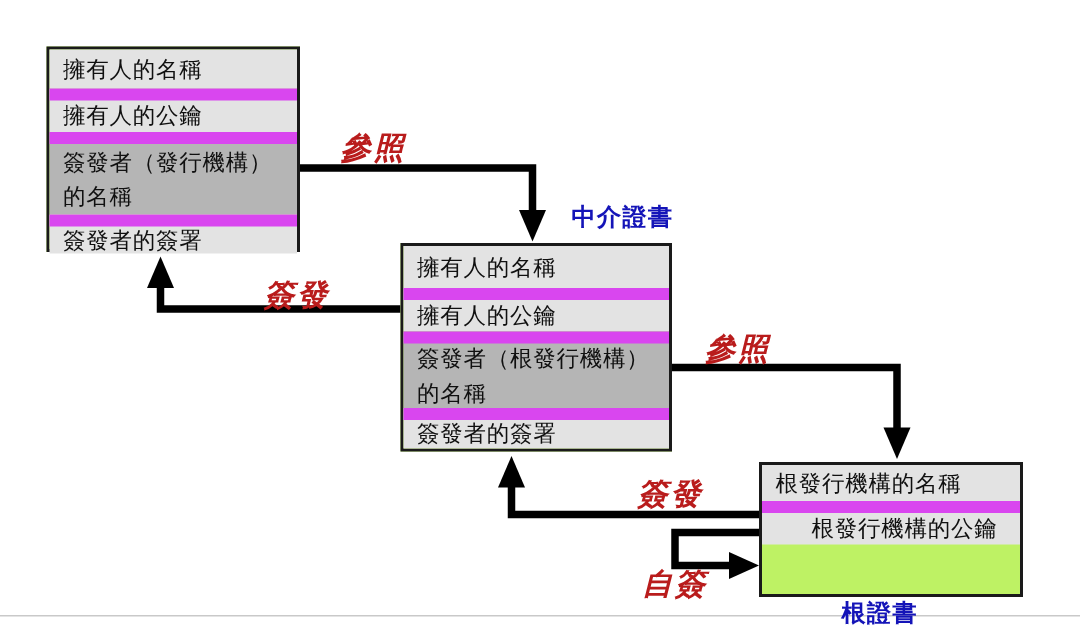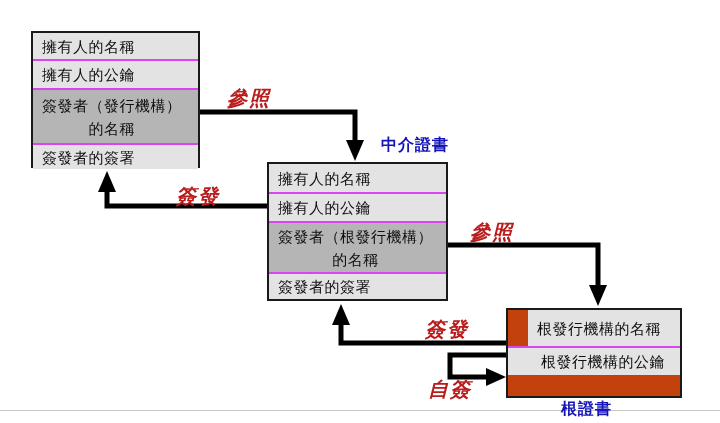--- a/index.html
+++ b/index.html
@@ -21,31 +21,30 @@
     top: 0;
     width: 720px;
     height: 423px;
     z-index: 1;
   }
   .cert-box {
     position: absolute;
     z-index: 2;
     box-sizing: border-box;
     border: 2px solid #1a1a1a;
-    background: #c2410c;
-    text-align: center;
+    background: #bef264;
   }
   .cert-row {
     box-sizing: border-box;
     display: flex;
     align-items: center;
     padding-left: 9px;
     padding-right: 4px;
     background: #e3e3e3;
-    border-top: 2px solid #d946ef;
+    border-top: 8px solid #d946ef;
     font-size: 15px;
     line-height: 23px;
     color: #101010;
     letter-spacing: 0.5px;
   }
   .cert-row.first { border-top: none; }
   .cert-row.dark { background: #b5b5b5; }
   .cert-row .row-label { white-space: pre-line; }
   .box-title {
     position: absolute;
@@ -83,21 +82,21 @@
   #box-end-entity   .r3 { height: 55px; }
   #box-end-entity   .r4 { height: 26px; }
 
   #box-intermediate { left: 267px; top: 162px; width: 181px; height: 139px; }
   #box-intermediate .r1 { height: 28px; }
   #box-intermediate .r2 { height: 29px; }
   #box-intermediate .r3 { height: 51px; }
   #box-intermediate .r4 { height: 27px; }
 
   #box-root         { left: 506px; top: 308px; width: 176px; height: 90px; }
-  #box-root         .r1 { height: 36px; margin-left: 20px; }
+  #box-root         .r1 { height: 24px; }
   #box-root         .r2 { height: 29px; padding-left: 33px; }
   #box-root         .r3 { height: 29px; }
 
   
   #title-end-entity   { left: 28px;  top: 5px; }
   #title-intermediate { left: 381px; top: 135px; }
   #title-root         { left: 561px; top: 399px; }
 
   
   #label-reference-1 { left: 227px; top: 85px; }

